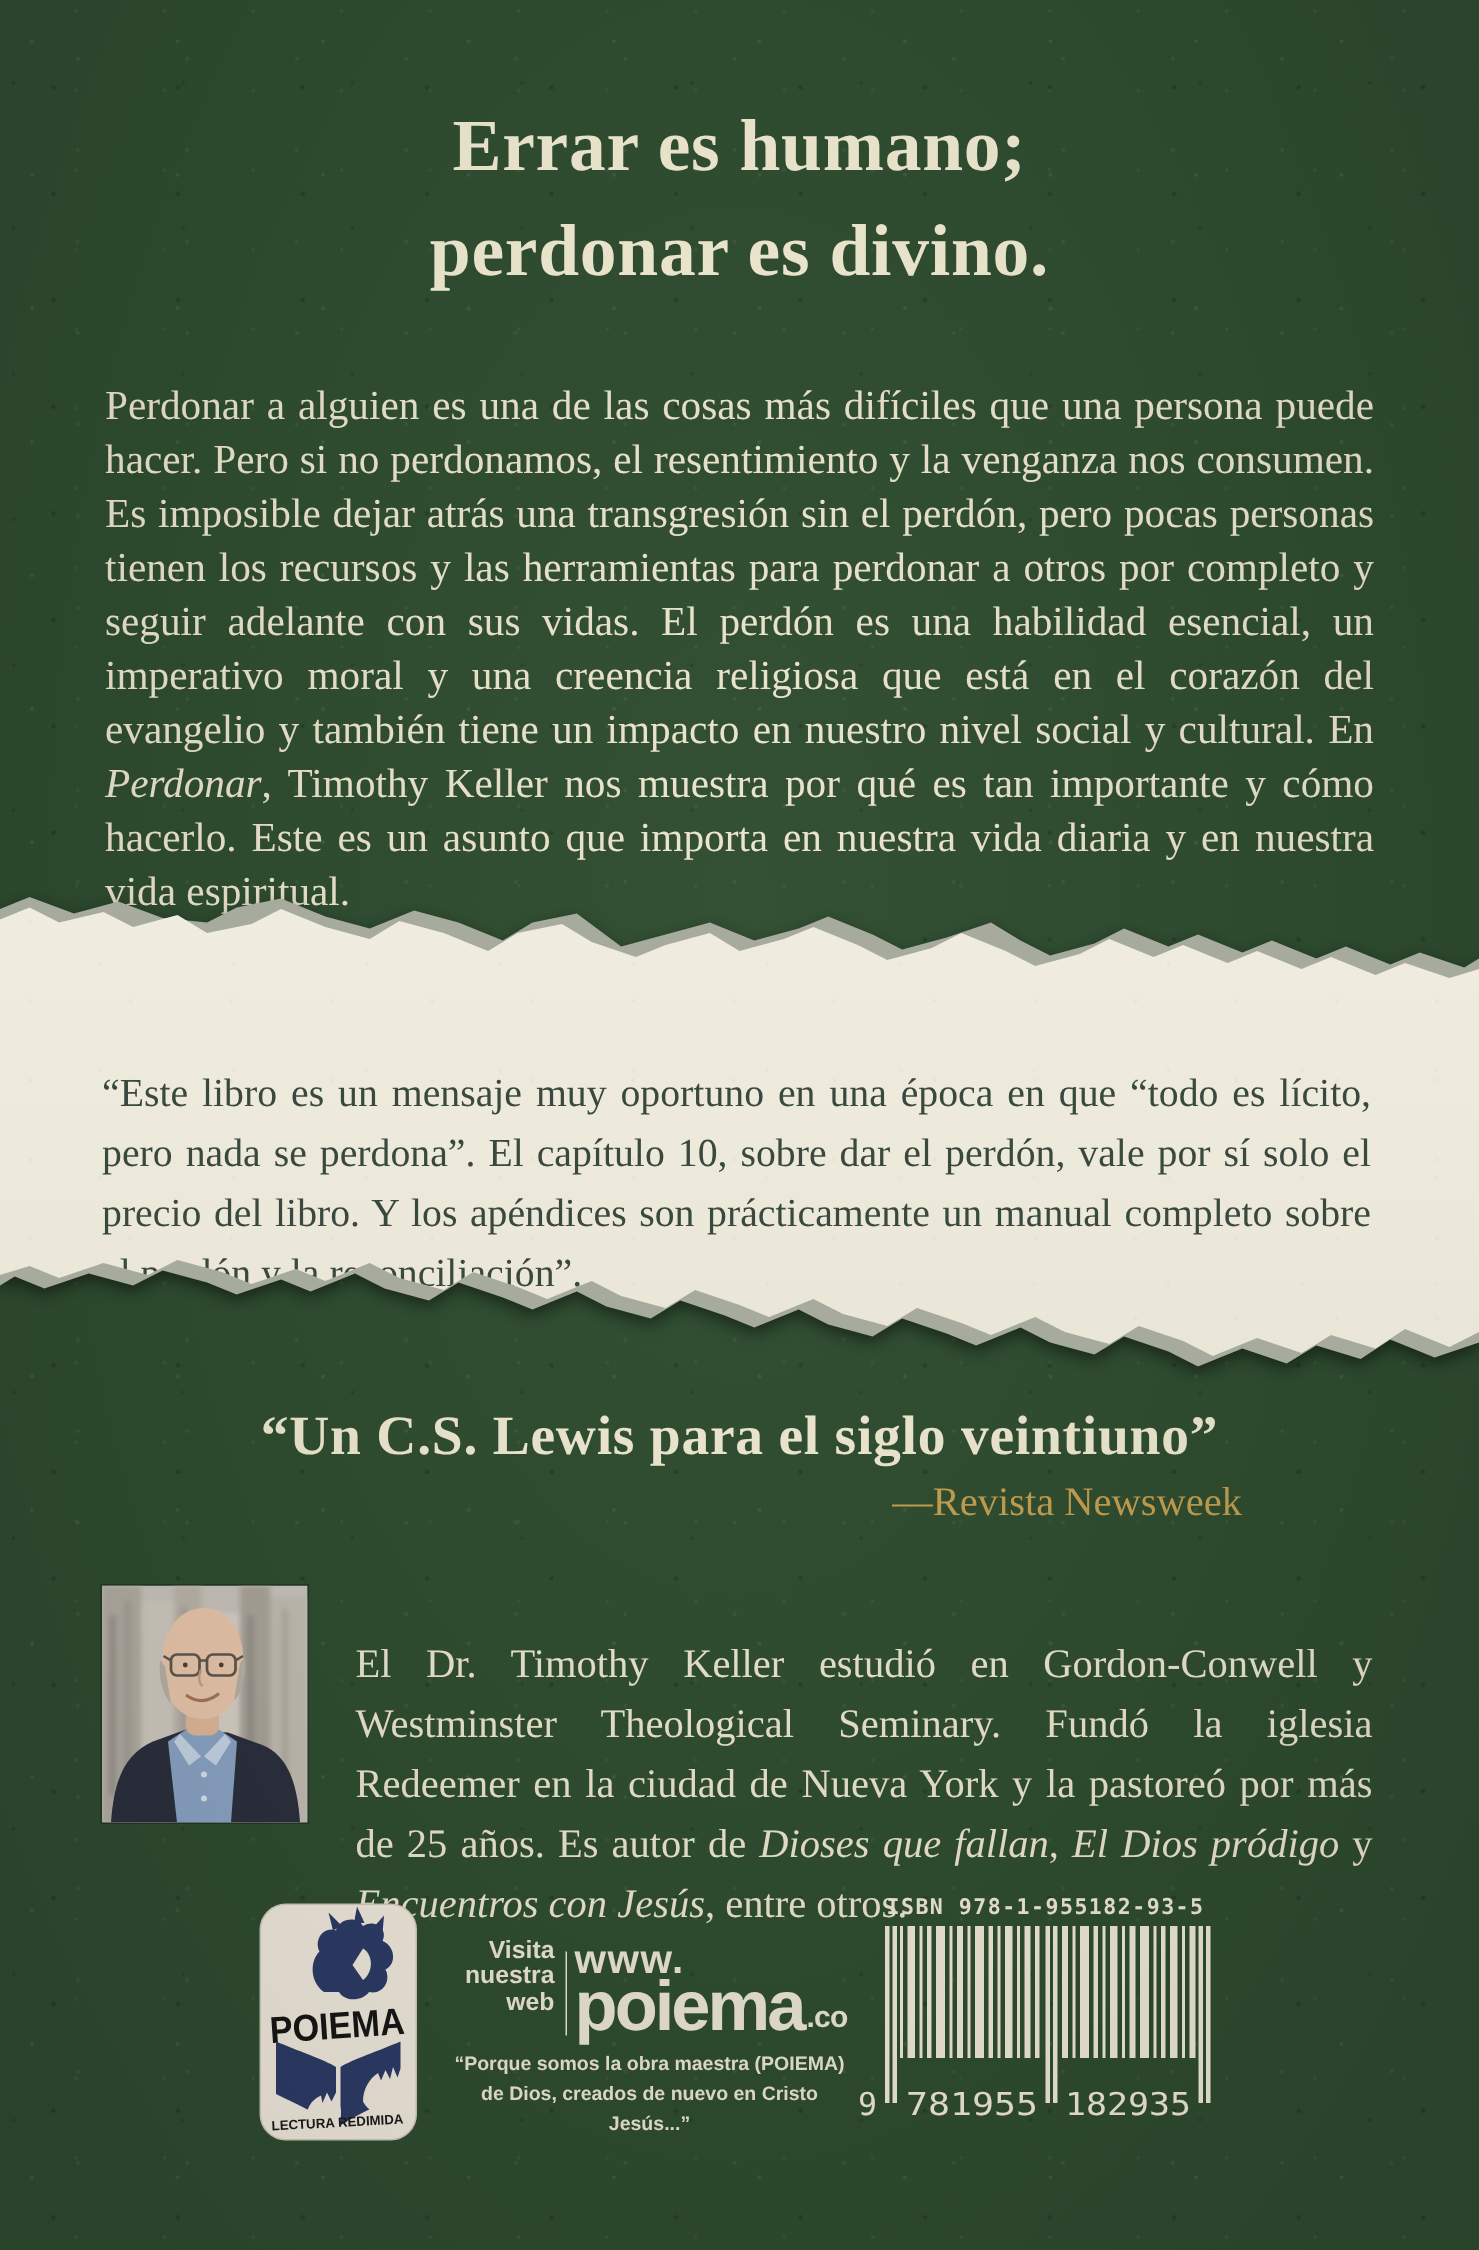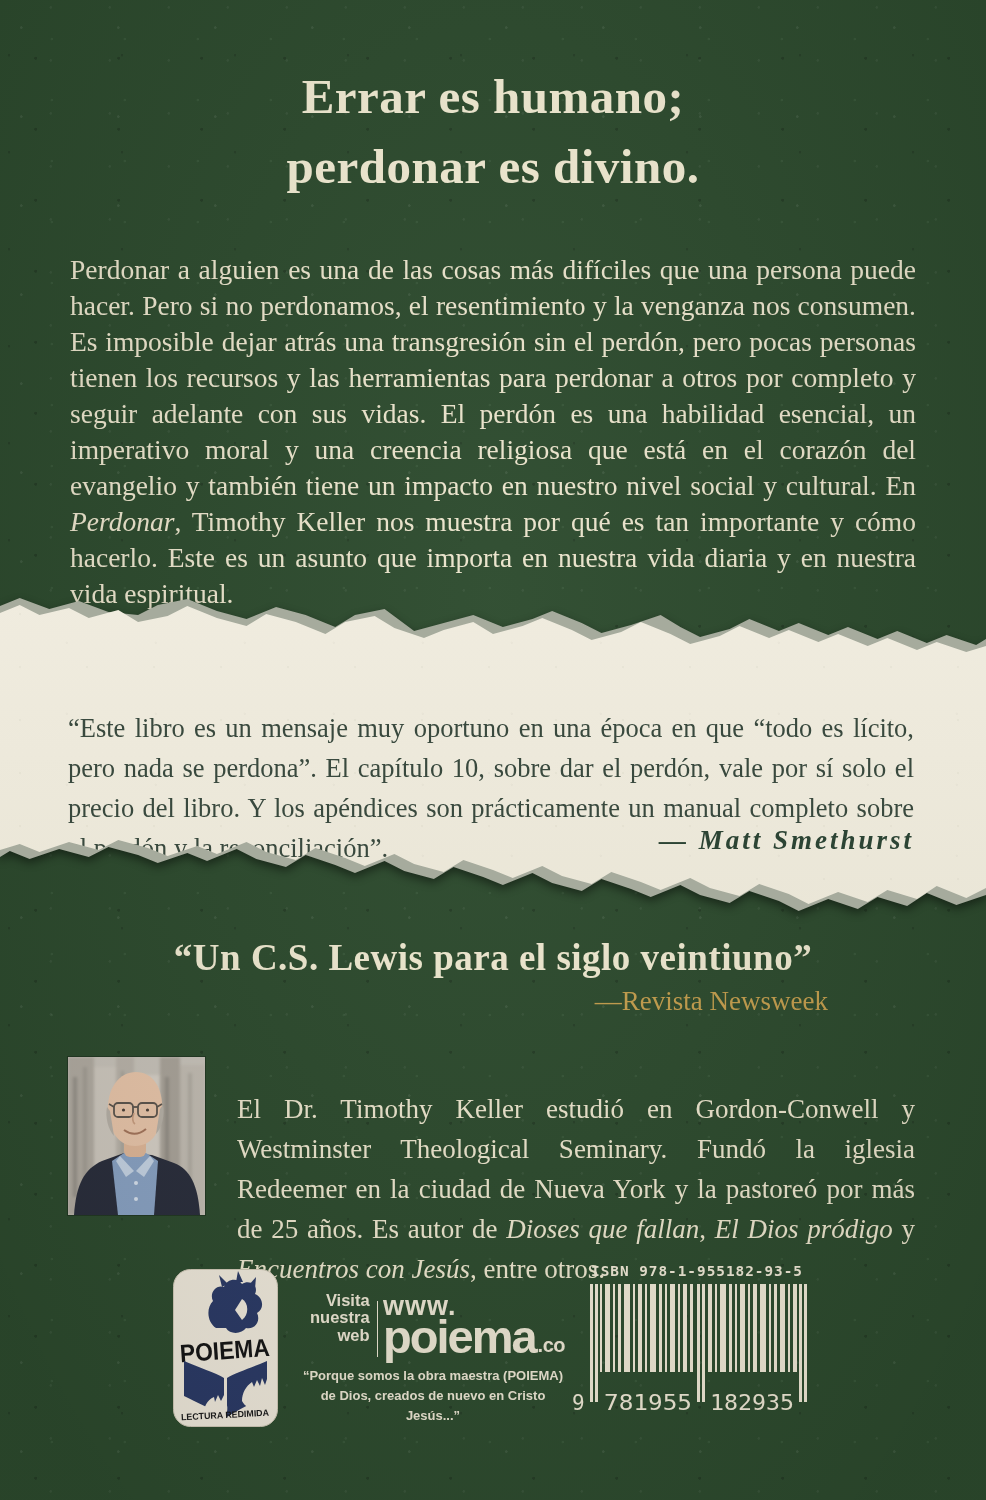--- a/index.html
+++ b/index.html
@@ -99,21 +99,20 @@
     <div>perdonar es divino.</div>
   </div>
 
   <p class="description"><span>Perdonar a alguien es una de las cosas más difíciles que una persona puede hacer. Pero si no perdonamos, el resentimiento y la venganza nos consumen. Es imposible dejar atrás una transgresión sin el perdón, pero pocas personas tienen los recursos y las herramientas para perdonar a otros por completo y seguir adelante con sus vidas. El perdón es una habilidad esencial, un imperativo moral y una creencia religiosa que está en el corazón del evangelio y también tiene un impacto en nuestro nivel social y cultural. En </span><i>Perdonar</i><span>, Timothy Keller nos muestra por qué es tan importante y cómo hacerlo. Este es un asunto que importa en nuestra vida diaria y en nuestra vida espiritual.</span></p>
 
   <div class="torn-wrap">
     <div class="paper-rough"></div>
     <div class="paper">
       <div class="paper-texture"></div>
       <p class="review-quote">“Este libro es un mensaje muy oportuno en una época en que “todo es lícito, pero nada se perdona”. El capítulo 10, sobre dar el perdón, vale por sí solo el precio del libro. Y los apéndices son prácticamente un manual completo sobre el perdón y  la reconciliación”.</p>
-      <div class="review-attribution">— Matt Smethurst</div>
     </div>
   </div>
 
   <div class="endorsement">“Un C.S. Lewis para el siglo veintiuno”</div>
   <div class="endorsement-attr">—Revista Newsweek</div>
 
   <svg class="author-photo" viewBox="0 0 137 158" aria-hidden="true">
     <rect x="0" y="0" width="137" height="158" fill="#c8c3ba"></rect>
     <g style="filter:blur(1.6px)">
       <rect x="0" y="0" width="26" height="158" fill="#b2aca2"></rect>

